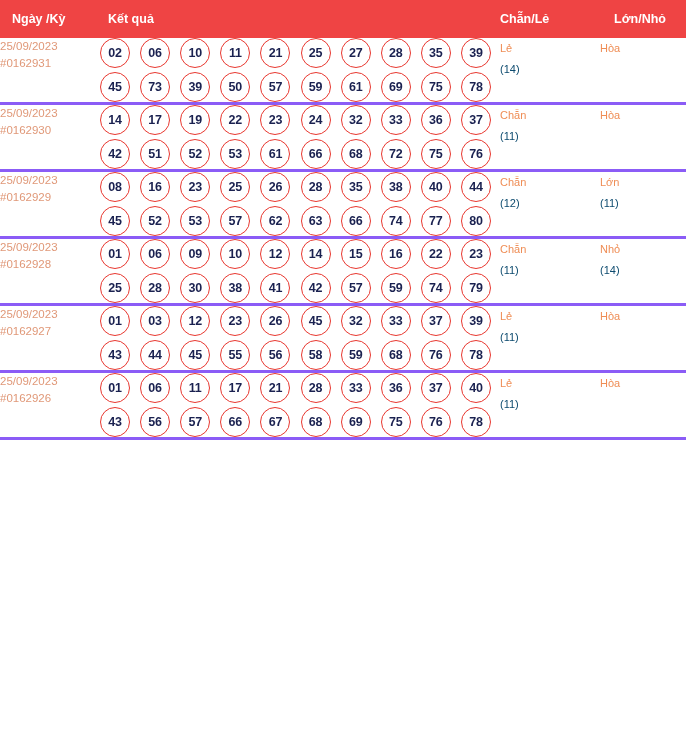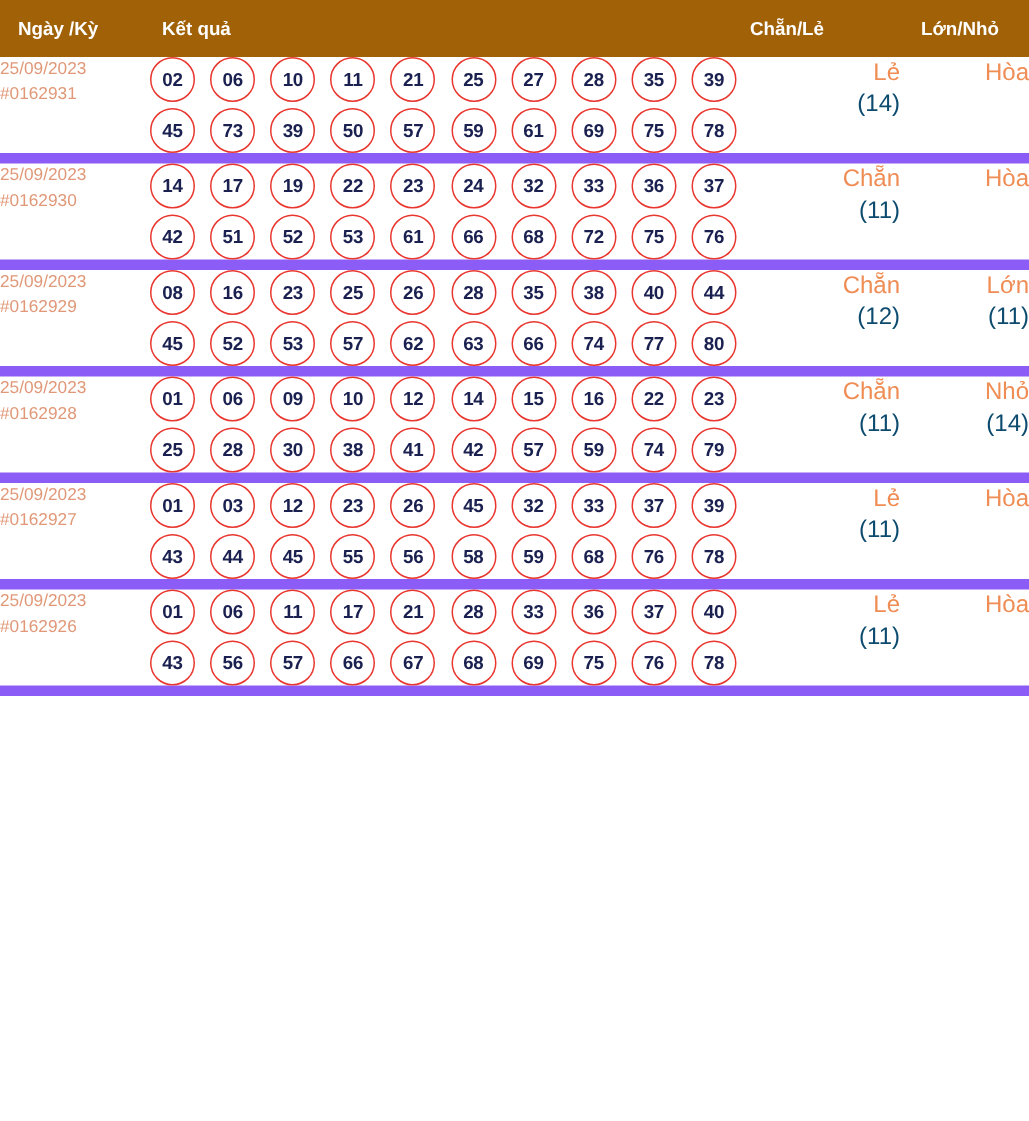--- a/index.html
+++ b/index.html
@@ -15,40 +15,40 @@
   }
 
   .results-table {
     width: 686px;
     border-collapse: collapse;
     table-layout: fixed;
   }
 
   
   .table-header {
-    background: #a16207;
+    background: #ef4444;
     height: 38px;
   }
   .table-header th {
     color: #ffffff;
     font-size: 12.5px;
     font-weight: bold;
     text-align: left;
     padding: 0;
     vertical-align: middle;
     white-space: nowrap;
   }
   th.col-date   { width: 100px; padding-left: 12px; }
   th.col-result { width: 400px; padding-left: 8px; }
   th.col-oddeven{ width: 100px; text-align: left; }
   th.col-bigsmall{ width: 86px;  text-align: center; padding-right: 6px; margin-top: 20px;}
 
   
   .result-row > td {
-    border-bottom: 7px solid #8b5cf6;
+    border-bottom: 3px solid #8b5cf6;
     vertical-align: top;
     padding: 0;
   }
   .result-row:first-child > td { border-top: none; }
 
   .cell-date {
     padding: 13px 0 0 12px;
     color: #e09878;
     font-size: 11.5px;
     line-height: 17px;
@@ -79,23 +79,23 @@
     justify-content: center;
     font-size: 12.5px;
     font-weight: bold;
     color: #1a2150;
     background: #ffffff;
     letter-spacing: -0.2px;
   }
 
   .cell-oddeven, .cell-bigsmall {
     padding-top: 13px;
-    text-align: right;
+    text-align: left;
     color: #ef8d55;
-    font-size: 16px;
+    font-size: 11px;
     line-height: 21px;
   }
   .cell-oddeven .v-count,
   .cell-bigsmall .v-count {
     display: block;
     color: #0c4a6e;
   }
   .v-label { display: block; }
 </style>
 </head>

